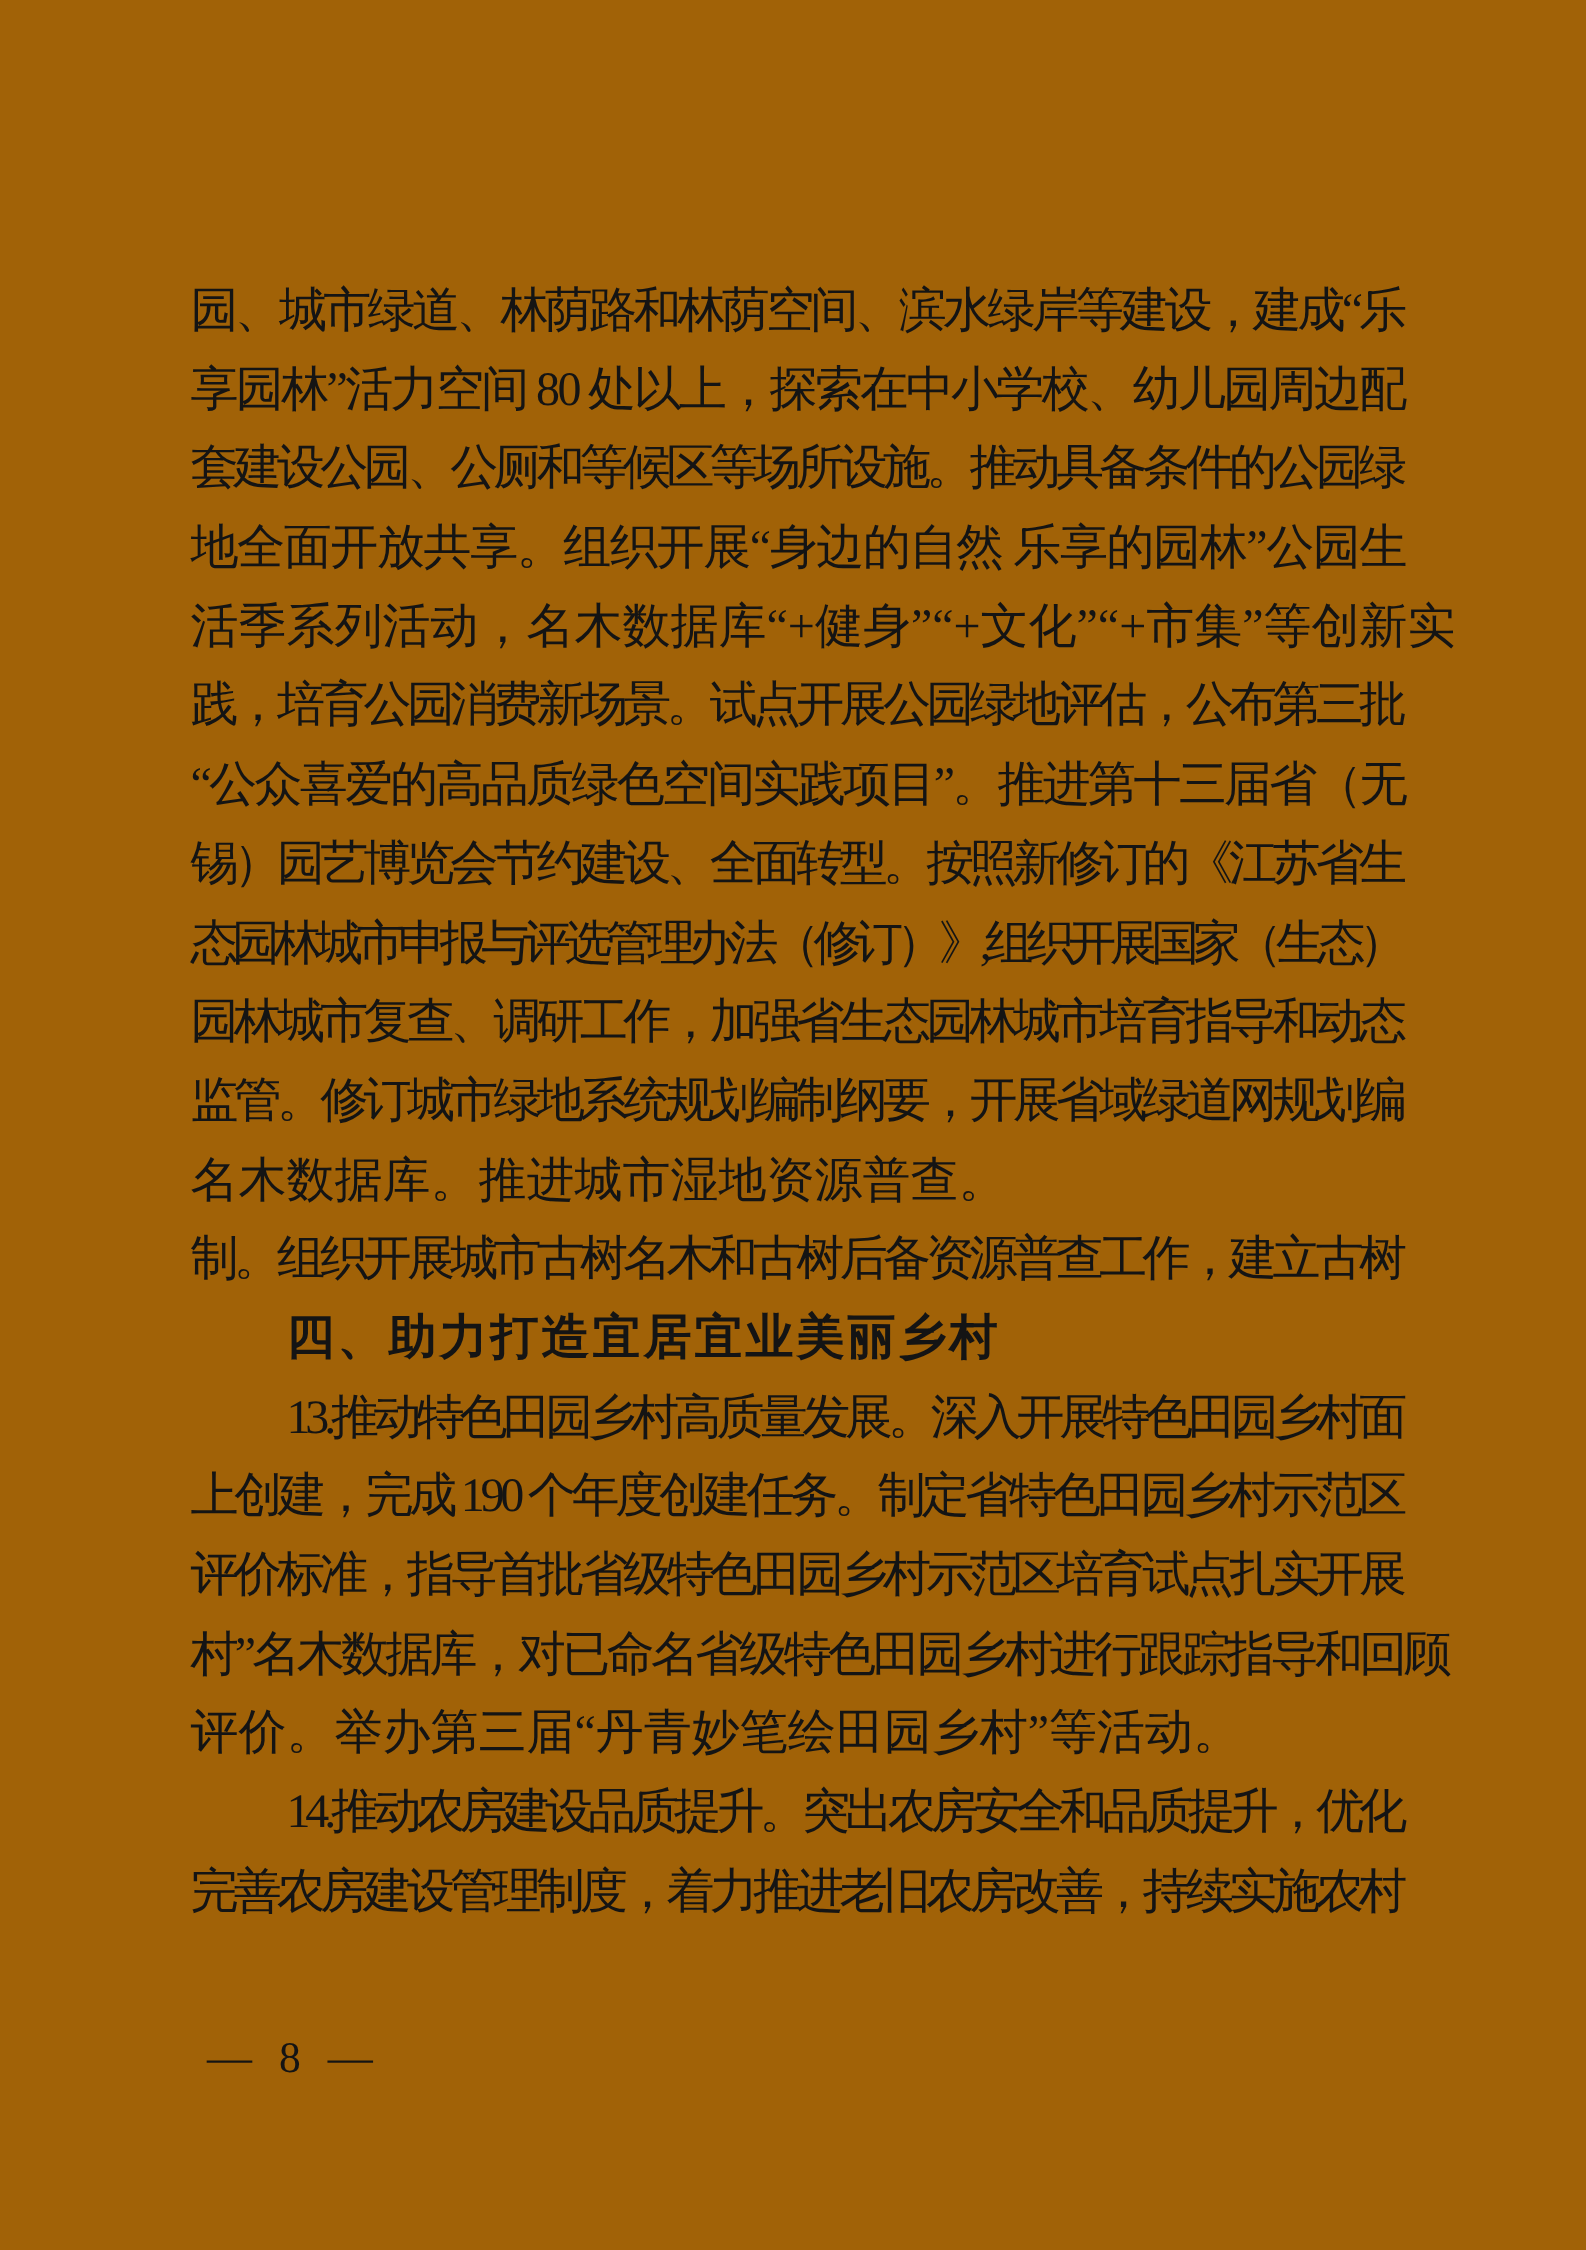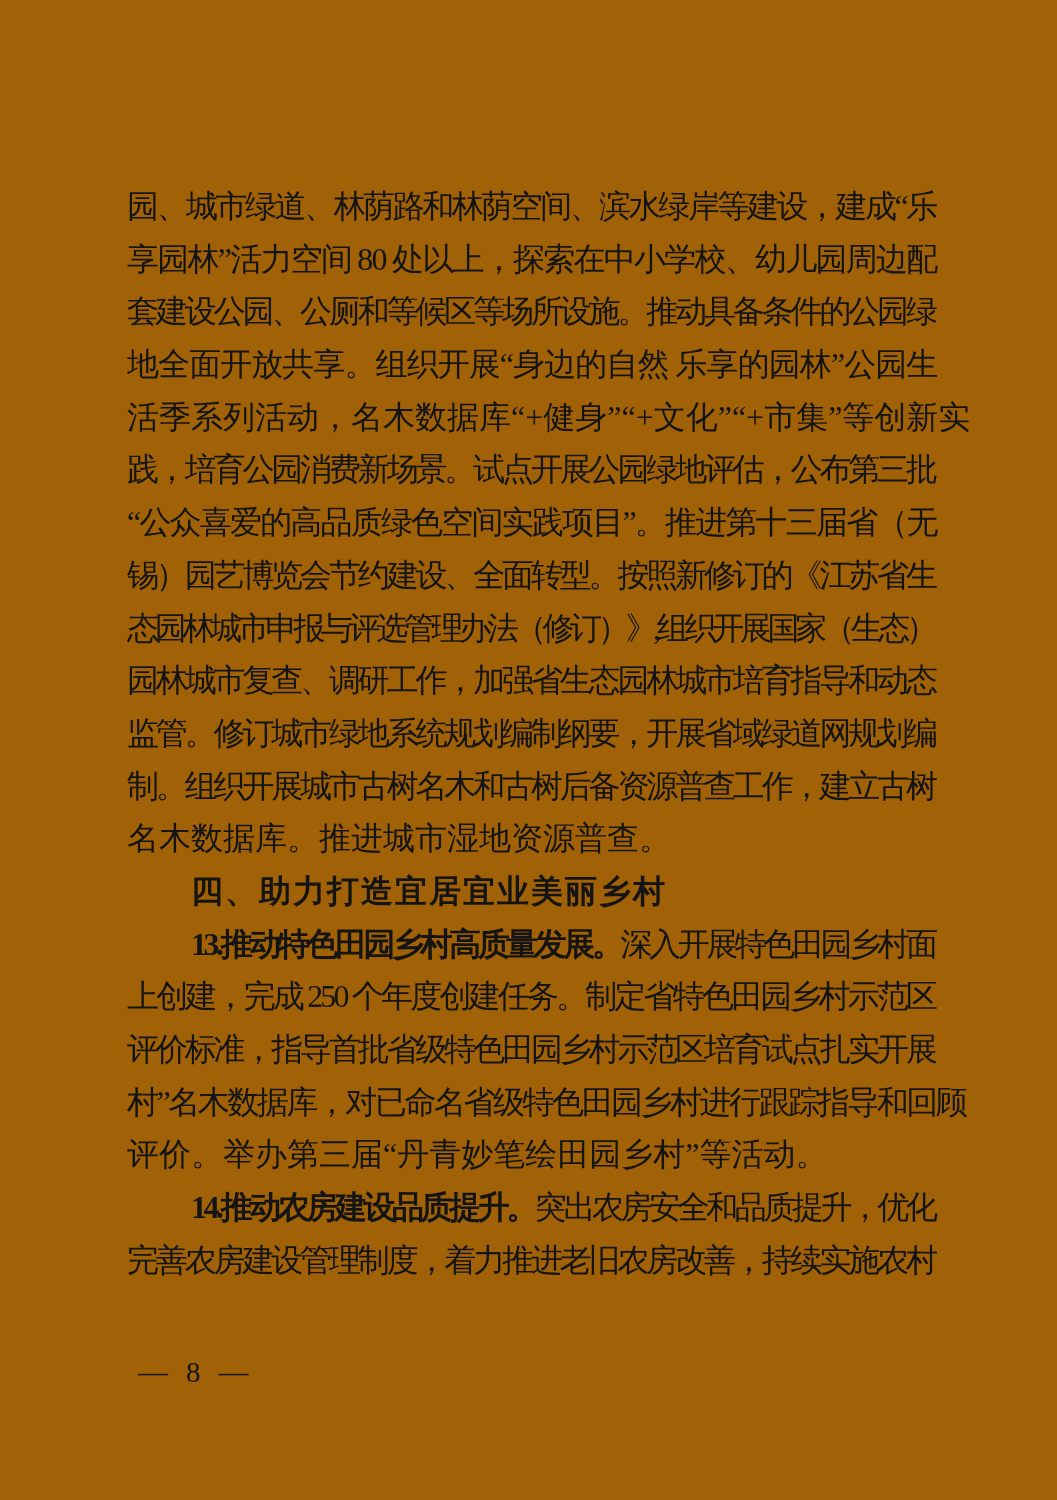--- a/index.html
+++ b/index.html
@@ -37,21 +37,21 @@
     font-family: "Liberation Serif", "DejaVu Serif", serif;
     font-weight: normal;
   }
   .seg-heading {
     font-family: "Liberation Sans", "DejaVu Sans", sans-serif;
     font-weight: bold;
     letter-spacing: 2px;
   }
   .seg-lead {
     font-family: "Liberation Serif", "DejaVu Serif", serif;
-    font-weight: bold;
+    font-weight: normal;
   }
   .footer {
     position: absolute;
     left: 138px;
     top: 1352px;
     font-size: 30px;
     line-height: 40px;
     color: #141414;
     display: flex;
     align-items: center;
@@ -73,25 +73,25 @@
       <div class="line" style="letter-spacing: -1.76px;"><span class="seg-body">享园林”活力空间 80 处以上，探索在中小学校、幼儿园周边配</span></div>
       <div class="line" style="letter-spacing: -3.15px;"><span class="seg-body">套建设公园、公厕和等候区等场所设施。推动具备条件的公园绿</span></div>
       <div class="line" style="letter-spacing: -0.93px;"><span class="seg-body">地全面开放共享。组织开展“身边的自然 乐享的园林”公园生</span></div>
       <div class="line" style="letter-spacing: 0px;"><span class="seg-body">活季系列活动，名木数据库“+健身”“+文化”“+市集”等创新实</span></div>
       <div class="line" style="letter-spacing: -3.15px;"><span class="seg-body">践，培育公园消费新场景。试点开展公园绿地评估，公布第三批</span></div>
       <div class="line" style="letter-spacing: -1.81px;"><span class="seg-body">“公众喜爱的高品质绿色空间实践项目”。推进第十三届省（无</span></div>
       <div class="line" style="letter-spacing: -3.15px;"><span class="seg-body">锡）园艺博览会节约建设、全面转型。按照新修订的《江苏省生</span></div>
       <div class="line" style="letter-spacing: -4.31px;"><span class="seg-body">态园林城市申报与评选管理办法（修订）》,组织开展国家（生态）</span></div>
       <div class="line" style="letter-spacing: -3.15px;"><span class="seg-body">园林城市复查、调研工作，加强省生态园林城市培育指导和动态</span></div>
       <div class="line" style="letter-spacing: -3.15px;"><span class="seg-body">监管。修订城市绿地系统规划编制纲要，开展省域绿道网规划编</span></div>
+      <div class="line"><span class="seg-body">名木数据库。推进城市湿地资源普查。</span></div>
       <div class="line" style="letter-spacing: -3.15px;"><span class="seg-body">制。组织开展城市古树名木和古树后备资源普查工作，建立古树</span></div>
-      <div class="line"><span class="seg-body">名木数据库。推进城市湿地资源普查。</span></div>
       <div class="line indent"><span class="seg-heading">四、助力打造宜居宜业美丽乡村</span></div>
       <div class="line indent" style="letter-spacing: -3.44px;"><span class="seg-lead">13.推动特色田园乡村高质量发展。</span><span class="seg-body">深入开展特色田园乡村面</span></div>
-      <div class="line" style="letter-spacing: -2.83px;"><span class="seg-body">上创建，完成 250 个年度创建任务。制定省特色田园乡村示范区</span></div>
+      <div class="line" style="letter-spacing: -2.83px;"><span class="seg-body">上创建，完成 190 个年度创建任务。制定省特色田园乡村示范区</span></div>
       <div class="line" style="letter-spacing: -3.15px;"><span class="seg-body">评价标准，指导首批省级特色田园乡村示范区培育试点扎实开展</span></div>
       <div class="line" style="letter-spacing: -2.48px;"><span class="seg-body">村”名木数据库，对已命名省级特色田园乡村进行跟踪指导和回顾</span></div>
       <div class="line"><span class="seg-body">评价。举办第三届“丹青妙笔绘田园乡村”等活动。</span></div>
       <div class="line indent" style="letter-spacing: -3.44px;"><span class="seg-lead">14.推动农房建设品质提升。</span><span class="seg-body">突出农房安全和品质提升，优化</span></div>
       <div class="line" style="letter-spacing: -3.15px;"><span class="seg-body">完善农房建设管理制度，着力推进老旧农房改善，持续实施农村</span></div>
     </div>
   <div class="footer">
     <span class="dash">—</span>
     <span class="num">8</span>
     <span class="dash">—</span>

